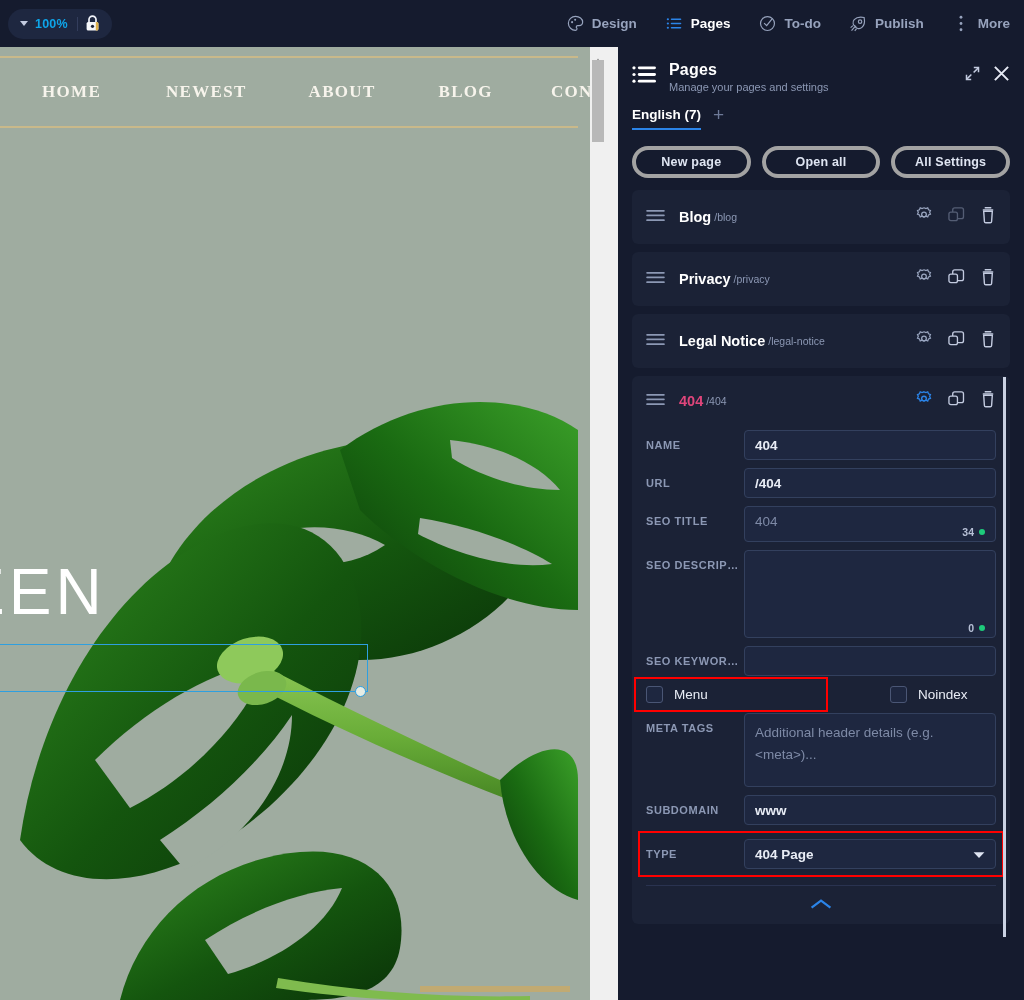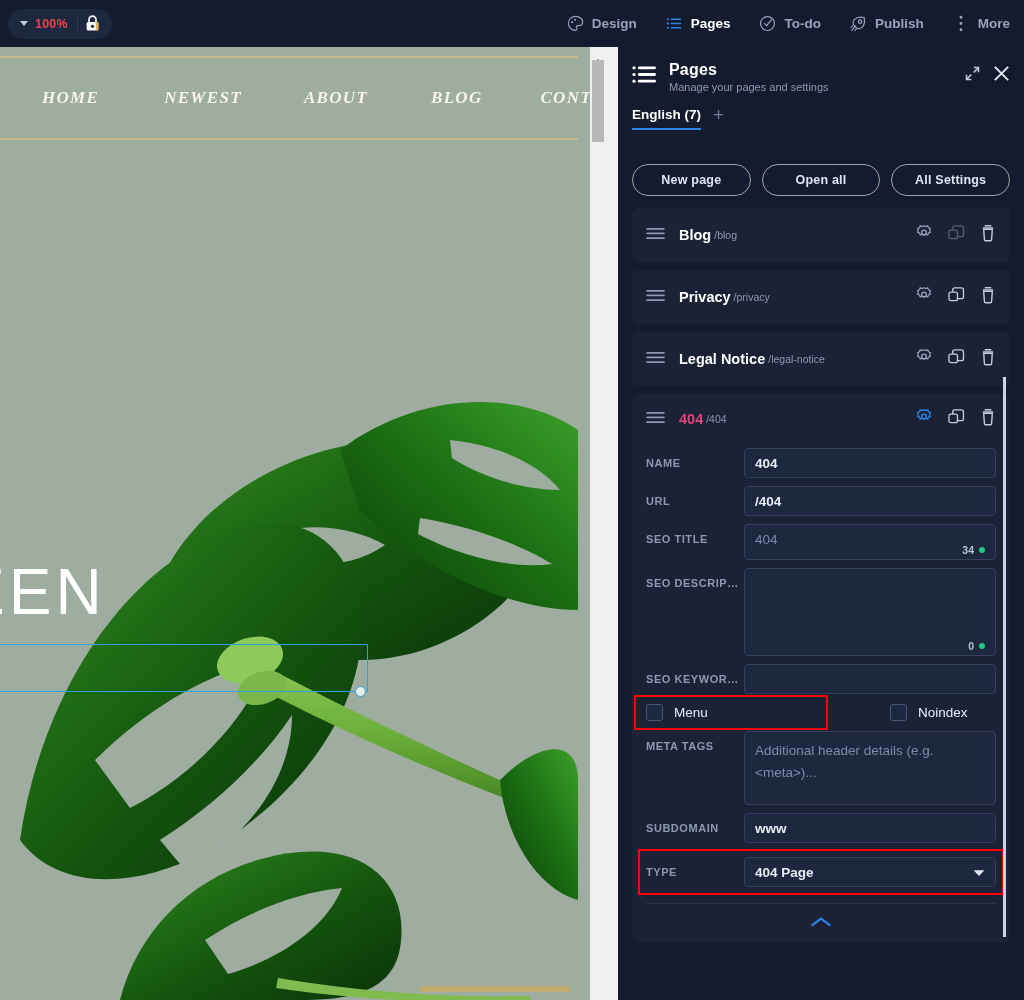--- a/index.html
+++ b/index.html
@@ -19,45 +19,45 @@
   #zoom-pill {
     margin-left: 8px; height: 30px; border-radius: 15px;
     background: #1e2740; display: flex; align-items: center;
     padding: 0 4px;
   }
   .zoom-left { display: flex; align-items: center; gap: 7px; padding: 0 9px 0 8px;
     border-right: 1px solid #2d3category; }
   .zoom-left { border-right: 1px solid #333d5c; }
   .chev-d { width: 0; height: 0; border-left: 4.5px solid transparent;
     border-right: 4.5px solid transparent; border-top: 5px solid #c3cbe0; }
-  #zoom-val { color: #ef4444; font-size: 12.5px; font-weight: bold; letter-spacing: .2px; }
+  #zoom-val { color: #0ea5e9; font-size: 12.5px; font-weight: bold; letter-spacing: .2px; }
   .lock-btn { width: 30px; height: 30px; display: flex; align-items: center; justify-content: center; }
   #top-nav { margin-left: auto; display: flex; align-items: center; height: 47px; }
   .tn {
     display: flex; align-items: center; gap: 7px;
     padding: 0 14px; height: 47px;
     color: #97a3bd; font-size: 13.5px; font-weight: bold; white-space: nowrap;
   }
   .tn.active { color: #ffffff; }
   .tn-ico { display: flex; align-items: center; justify-content: center; width: 19px; height: 19px; }
 
   
   #preview {
     position: absolute; left: 0; top: 47px; width: 590px; height: 953px;
     background: #ffffff; overflow: hidden;
   }
   #site {
     position: absolute; left: 0; top: 0; width: 590px; height: 953px;
     background: #9faca0;
   }
   #site-nav {
-    position: absolute; left: 0; top: 9px; width: 578px; height: 84px;
+    position: absolute; left: 0; top: 9px; width: 578px; height: 72px;
     background: #9faca0;
     border-top: 2px solid #c9b98a; border-bottom: 2px solid #c9b98a;
-    display: flex; align-items: center; font-style: italic;
+    display: flex; align-items: center;
   }
   .site-link {
     font-family: "Liberation Serif", serif; font-weight: bold;
     color: #f7f4ec; font-size: 17px; letter-spacing: 1.3px;
   }
   #hero-text {
     position: absolute; left: -38px; top: 508px;
     color: #ffffff; font-size: 64px; letter-spacing: 4px;
     font-family: "Liberation Sans", sans-serif; font-weight: 400;
   }
@@ -88,23 +88,23 @@
   #ph-sub { font-size: 11px; color: #8c98b4; margin-top: 2px; }
   #ph-actions { margin-left: auto; display: flex; align-items: center; gap: 13px; padding-top: 4px; }
 
   #tabs { display: flex; align-items: flex-end; gap: 12px; padding: 12px 14px 0 14px; }
   #lang-tab { font-size: 13.5px; font-weight: bold; color: #ffffff; padding-bottom: 6px;
     border-bottom: 2.5px solid #2b84e8; }
   #add-lang { color: #6d7a98; font-size: 19px; line-height: 1; padding-bottom: 6px; }
 
   #btnrow { display: flex; gap: 11px; padding: 16px 14px 0 14px; }
   .pbtn {
-    flex: 1; height: 32px; border-radius: 16px; border: 1px solid #a3a3a3;
+    flex: 1; height: 32px; border-radius: 16px; border: 4px solid #a3a3a3;
     background: transparent; color: #dfe5f2; font-size: 12.5px; font-weight: bold;
-    display: flex; align-items: center; justify-content: center; letter-spacing: .2px; margin-top: 18px;
+    display: flex; align-items: center; justify-content: center; letter-spacing: .2px;
   }
 
   #plist { padding: 12px 14px 0 14px; }
   .prow {
     background: #1b2236; border-radius: 6px; height: 54px;
     display: flex; align-items: center; padding: 0 14px; margin-bottom: 8px;
   }
   .grip { margin-right: 14px; }
   .pname { font-size: 14.5px; font-weight: bold; color: #ffffff; }
   .pslug { font-size: 10.5px; color: #8c98b4; margin-left: 3px; }

